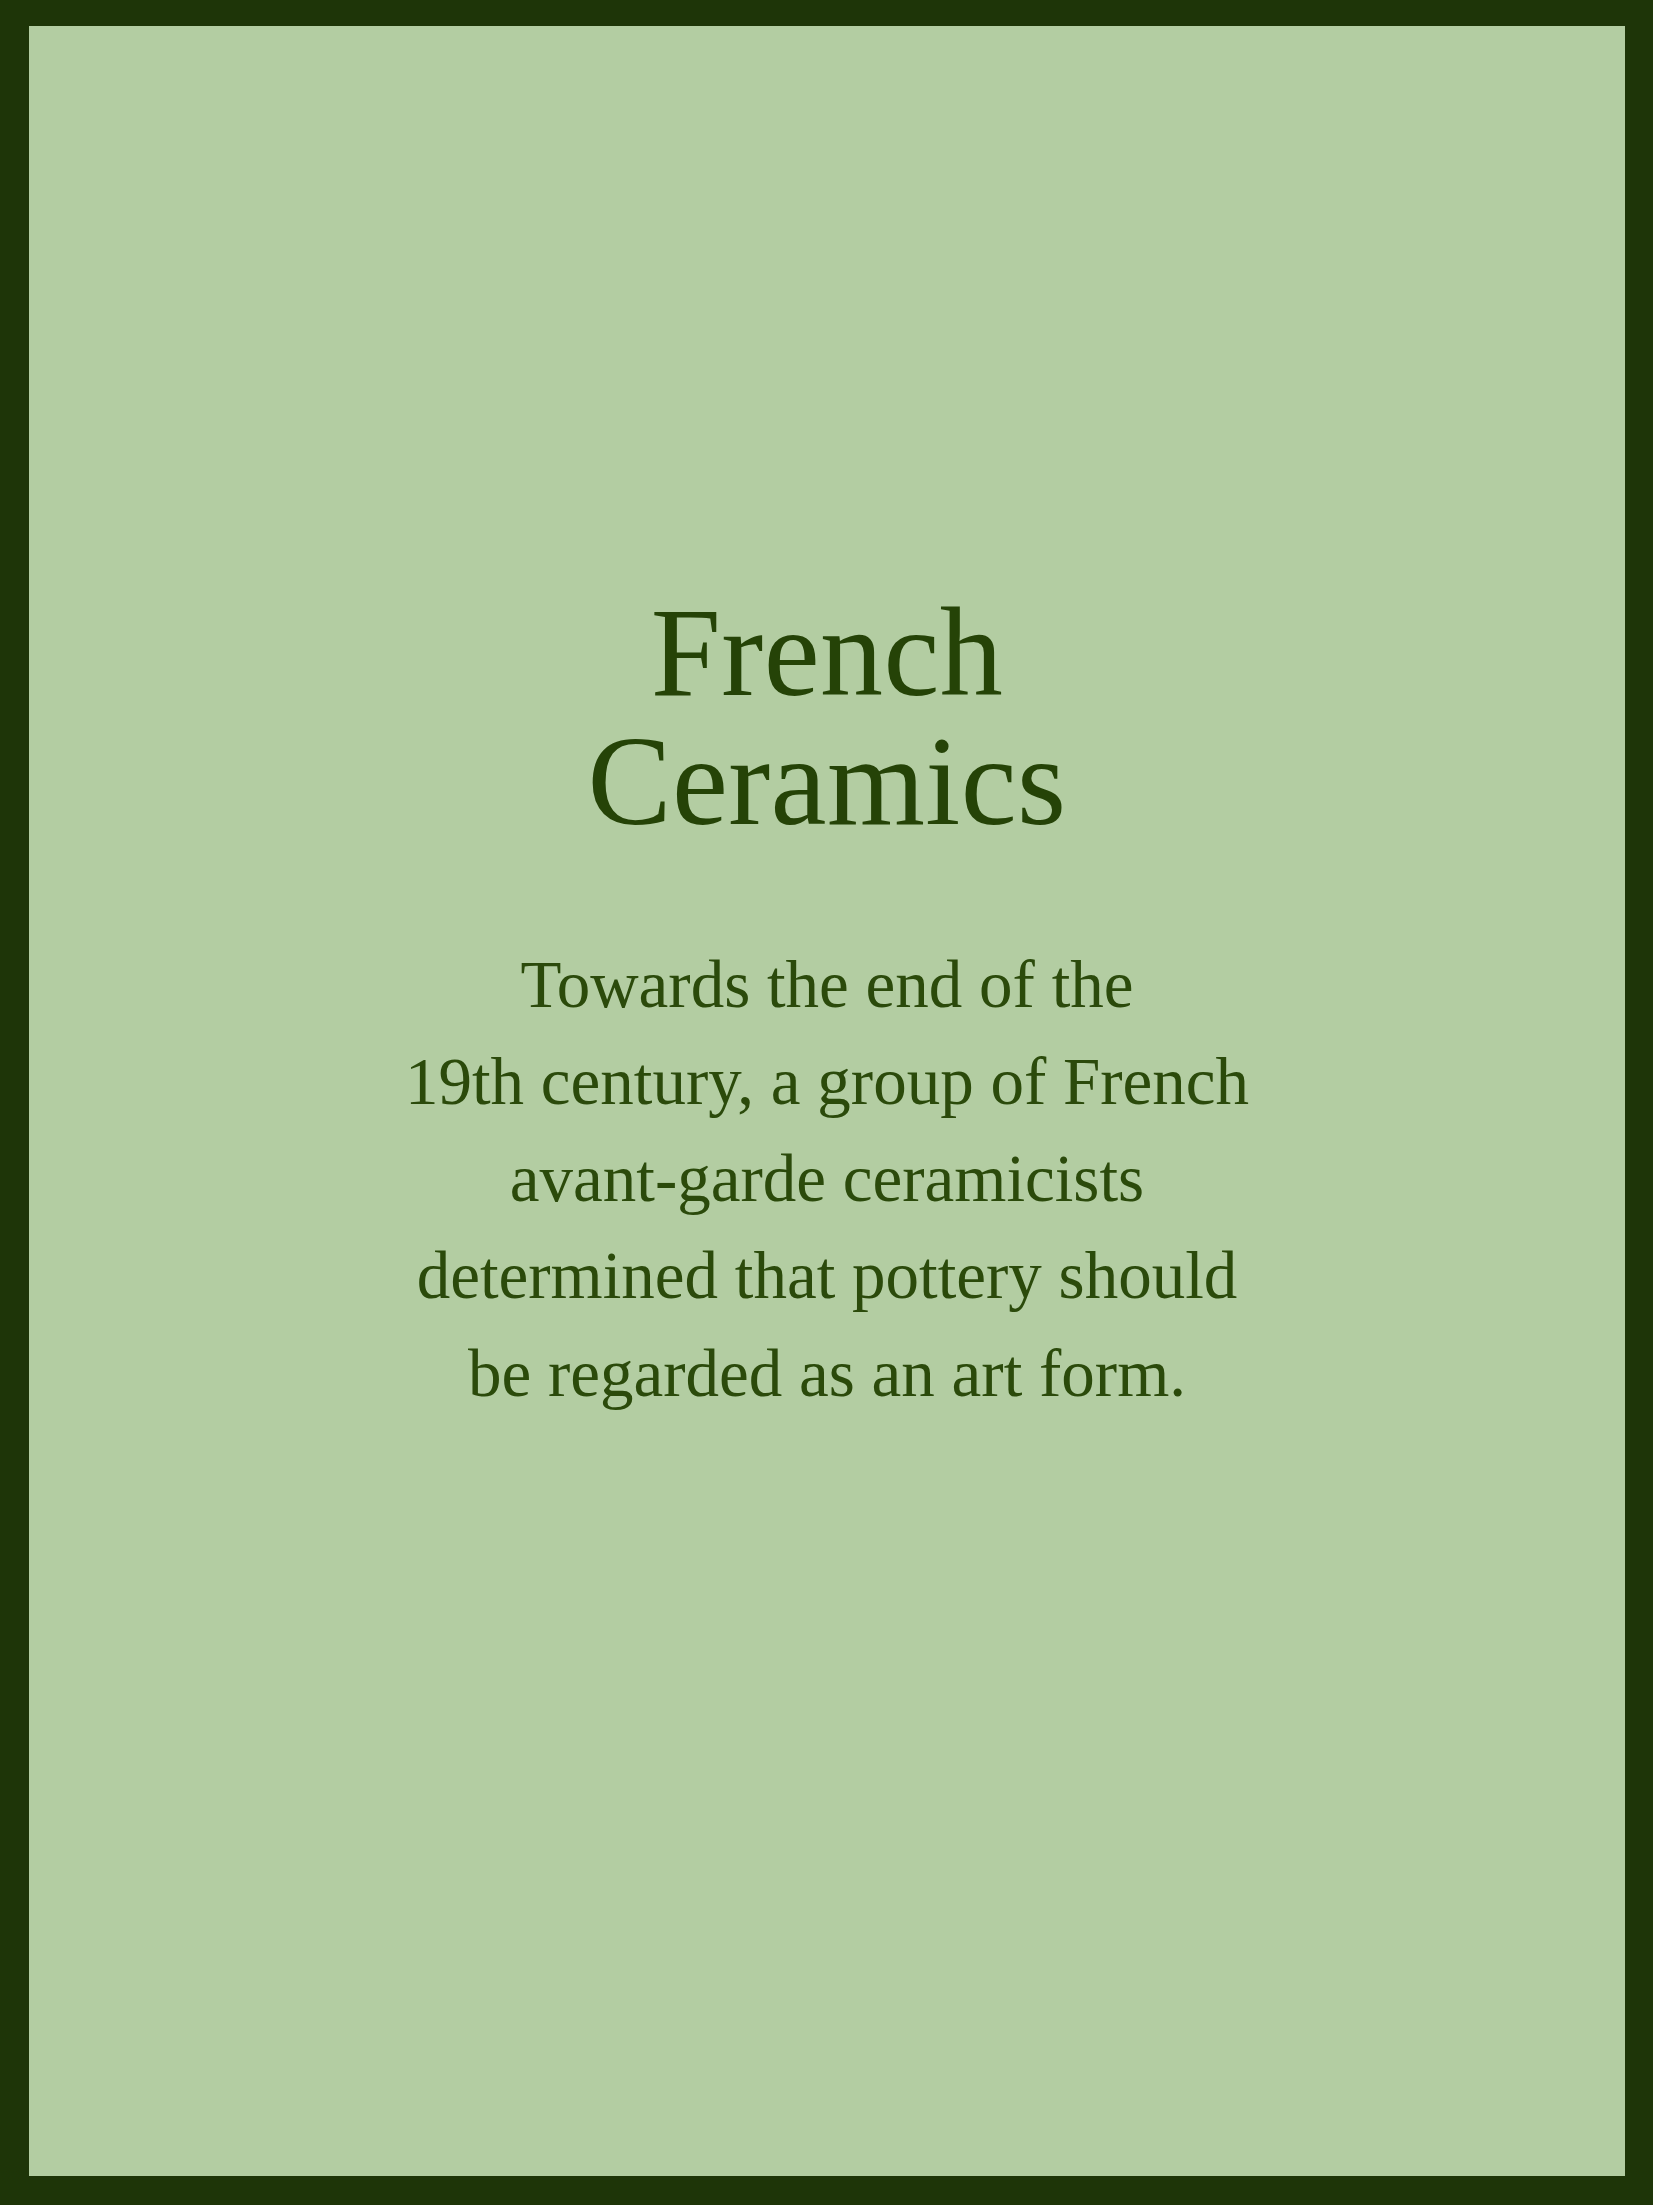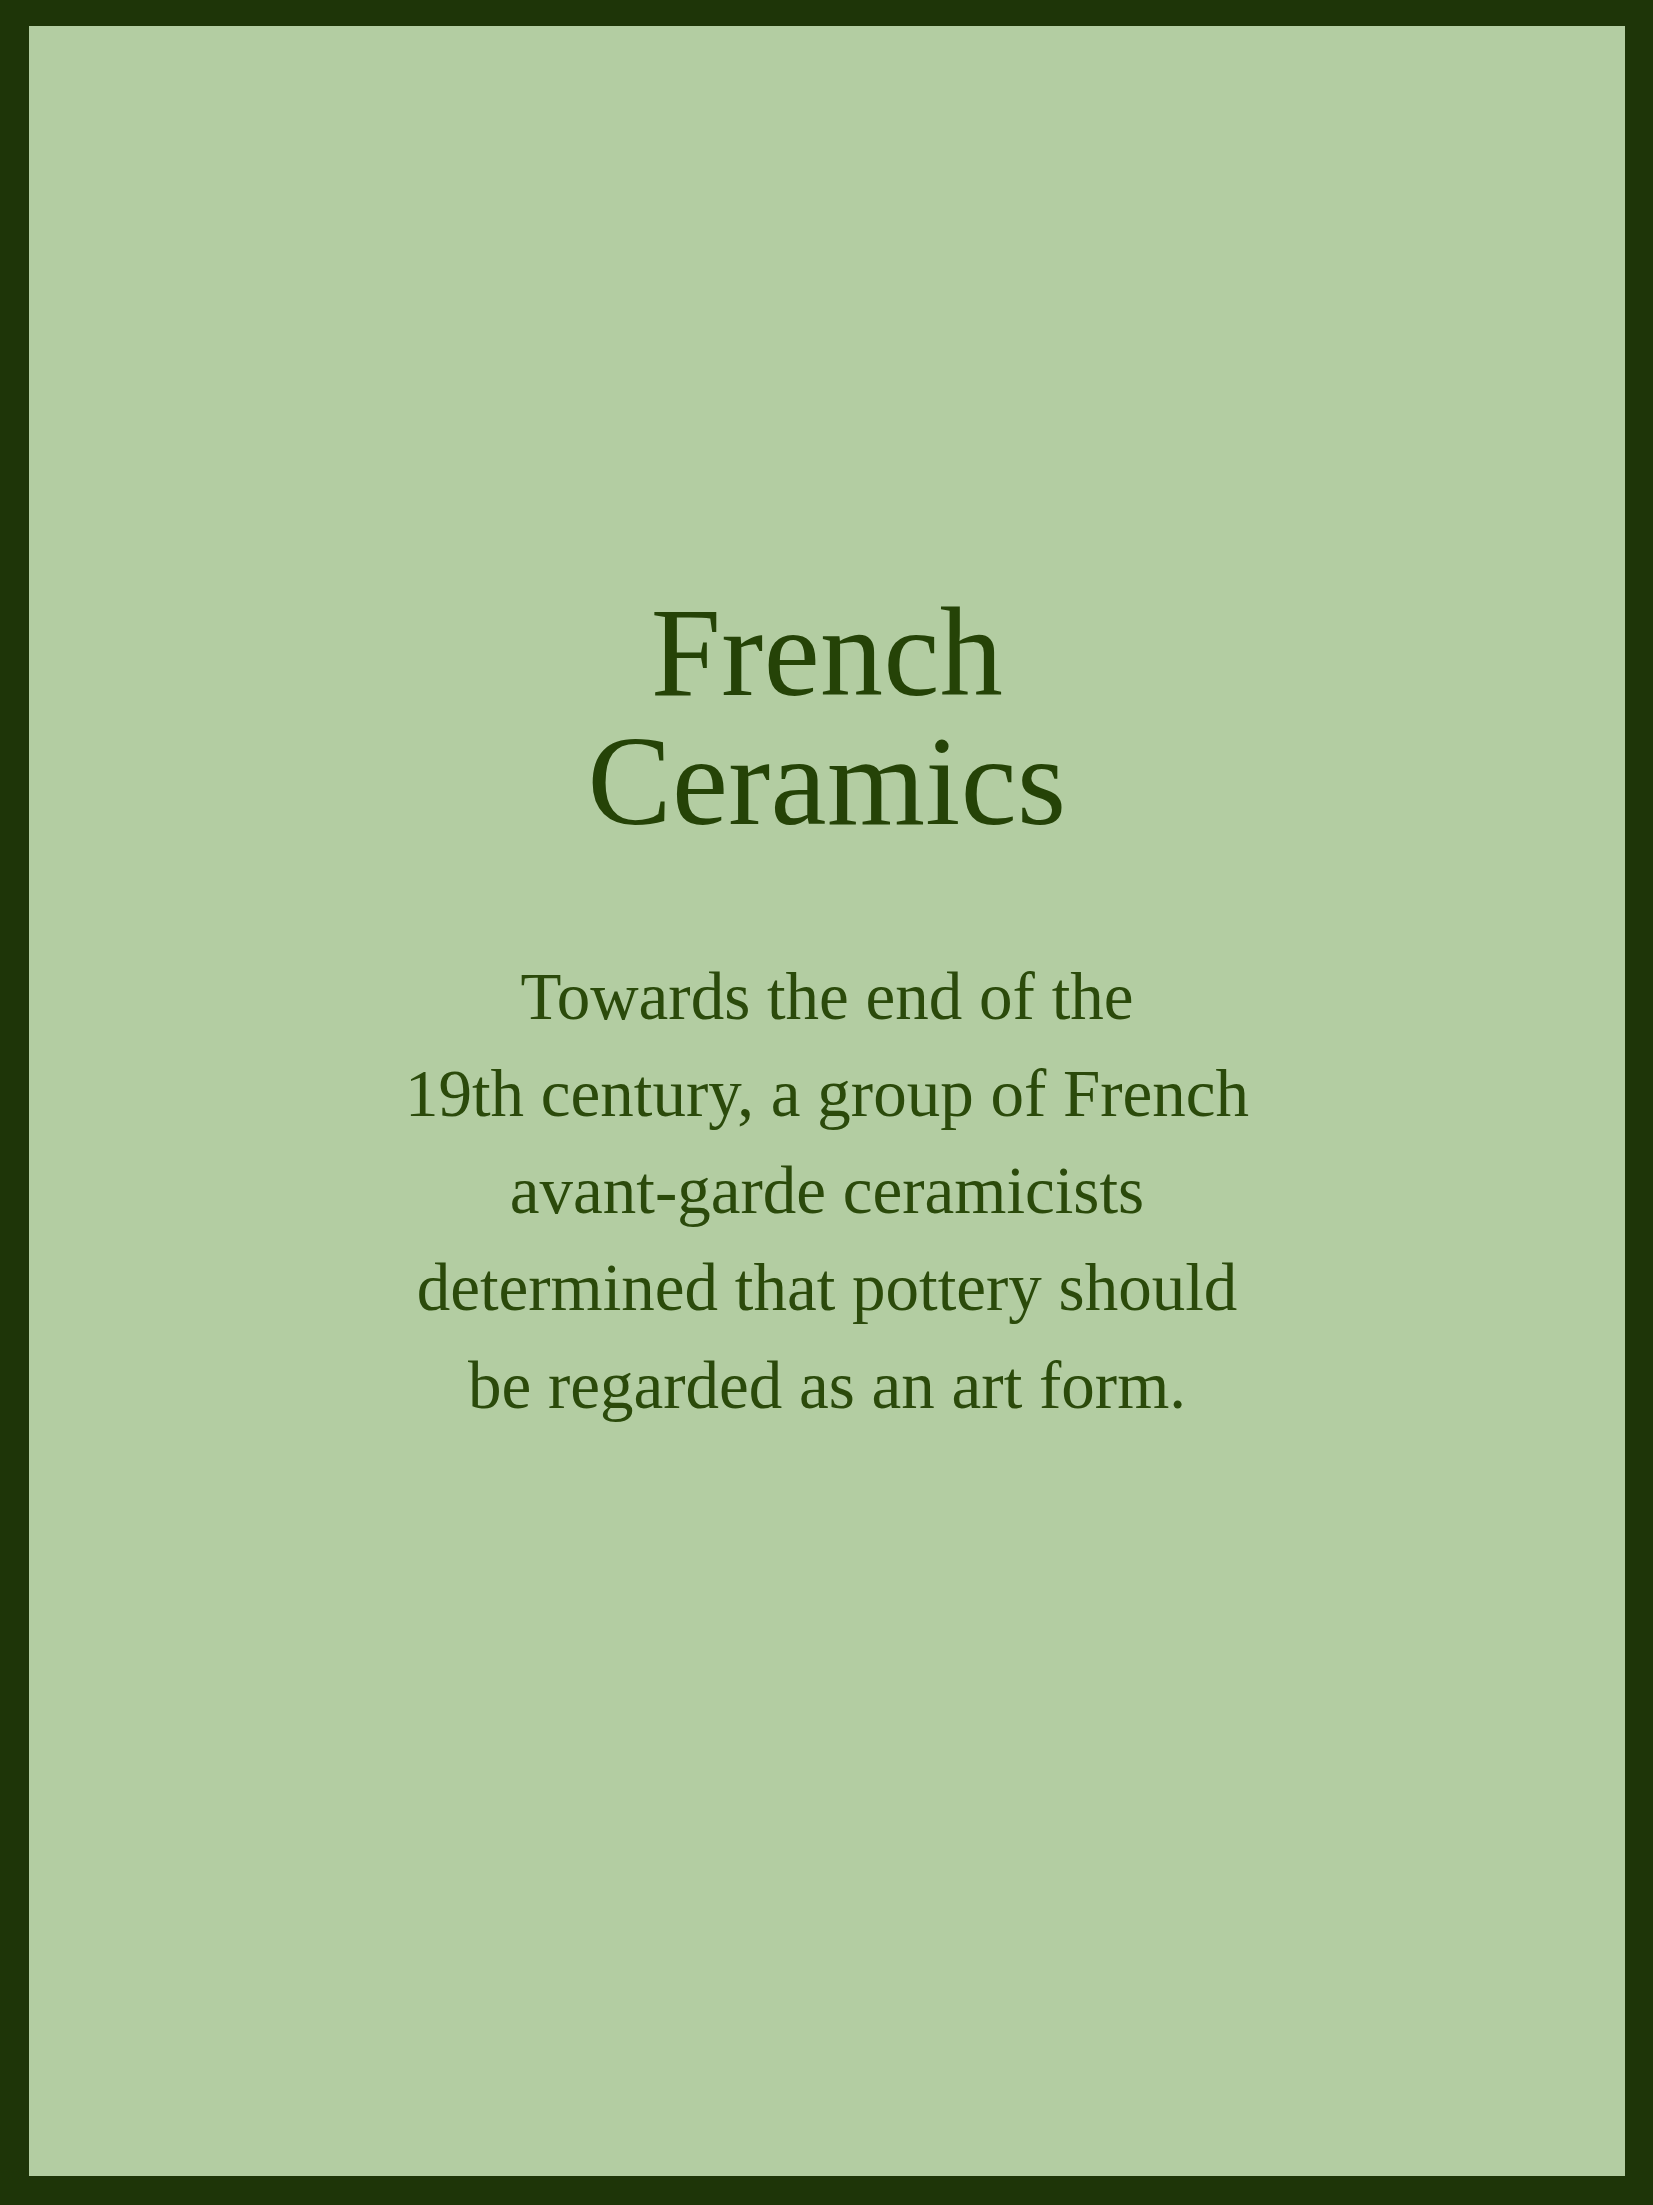--- a/index.html
+++ b/index.html
@@ -35,21 +35,21 @@
     color: #254307;
     font-family: "Liberation Serif", serif;
     font-weight: 400;
     font-size: 126px;
     line-height: 1.02;
     text-align: center;
     letter-spacing: 0.4px;
     max-width: 551px;
   }
   .body-copy {
-    margin: 12px;
+    margin: 0;
     padding-top: 90px;
     color: #2b4a0b;
     font-family: "Liberation Serif", serif;
     font-weight: 400;
     font-size: 67px;
     line-height: 1.45;
     text-align: center;
     max-width: 1294px;
     white-space: pre-line;
   }

